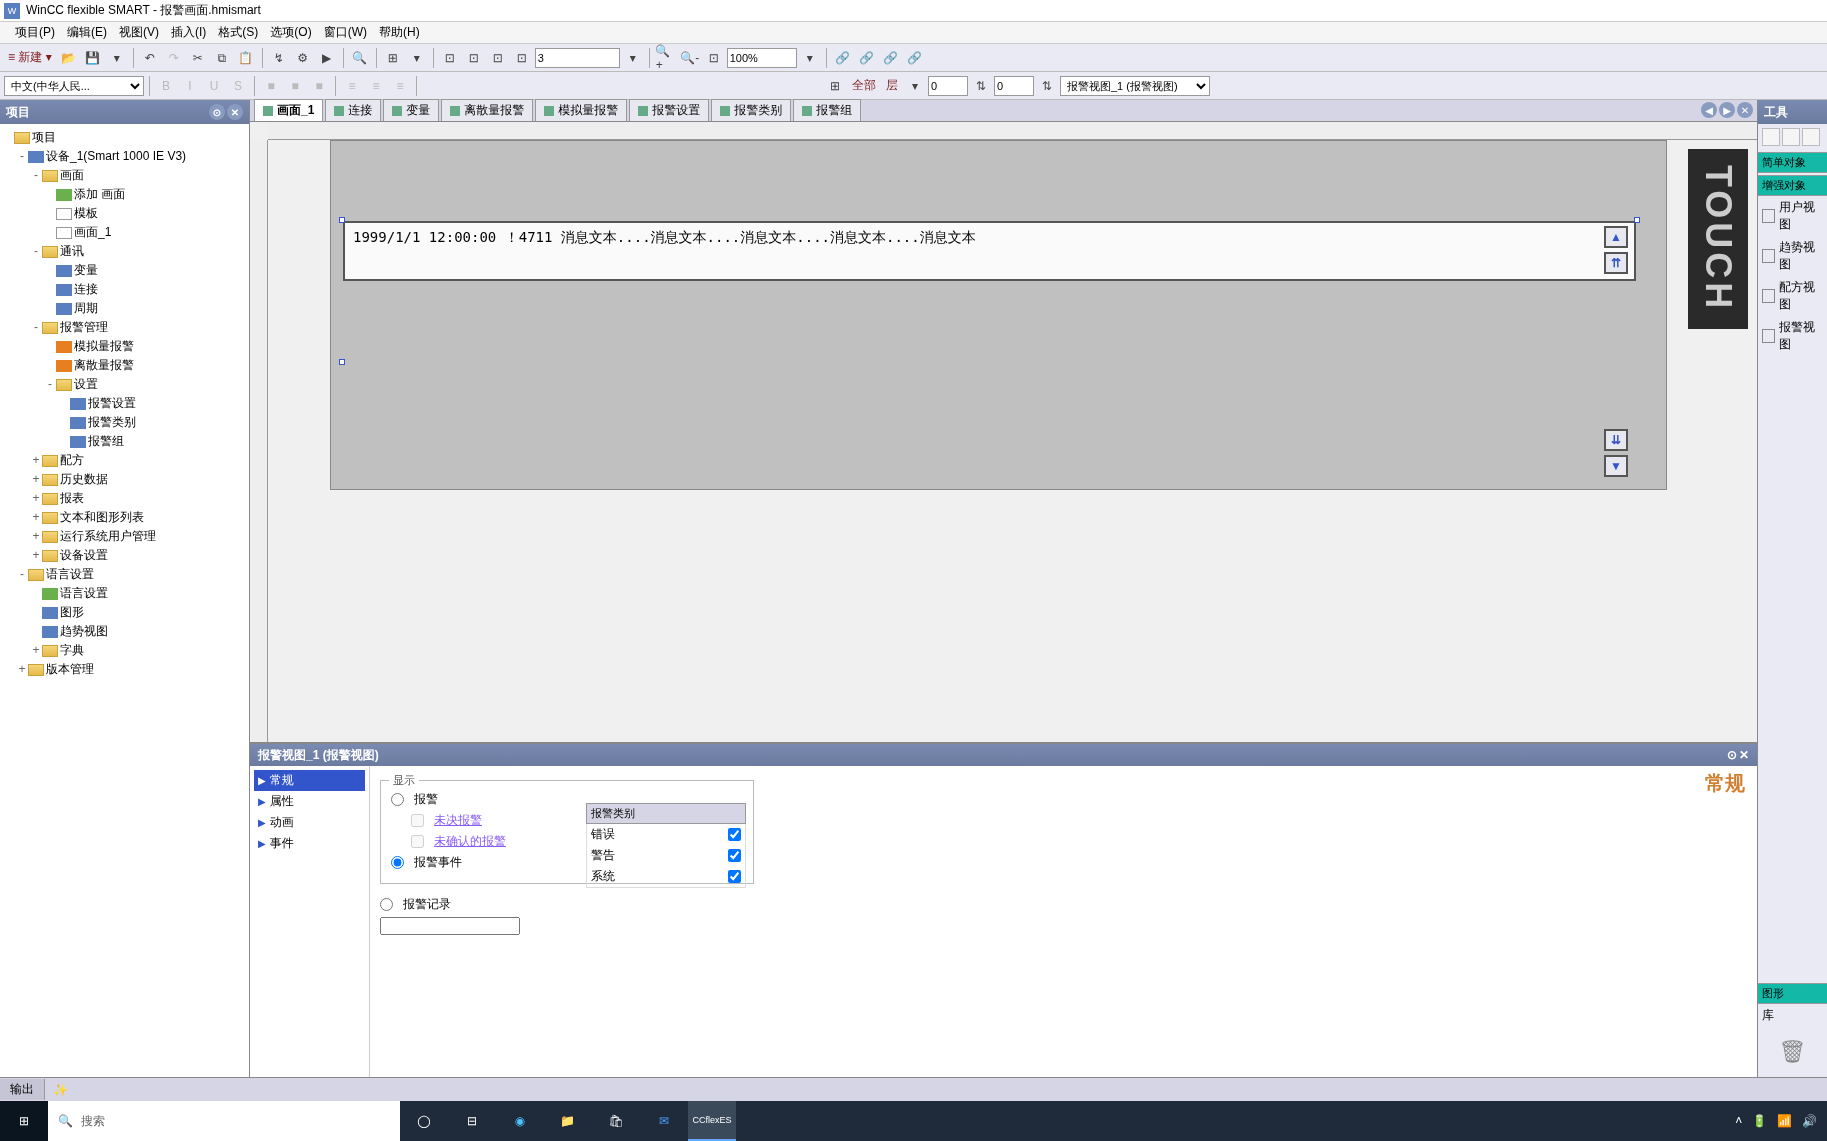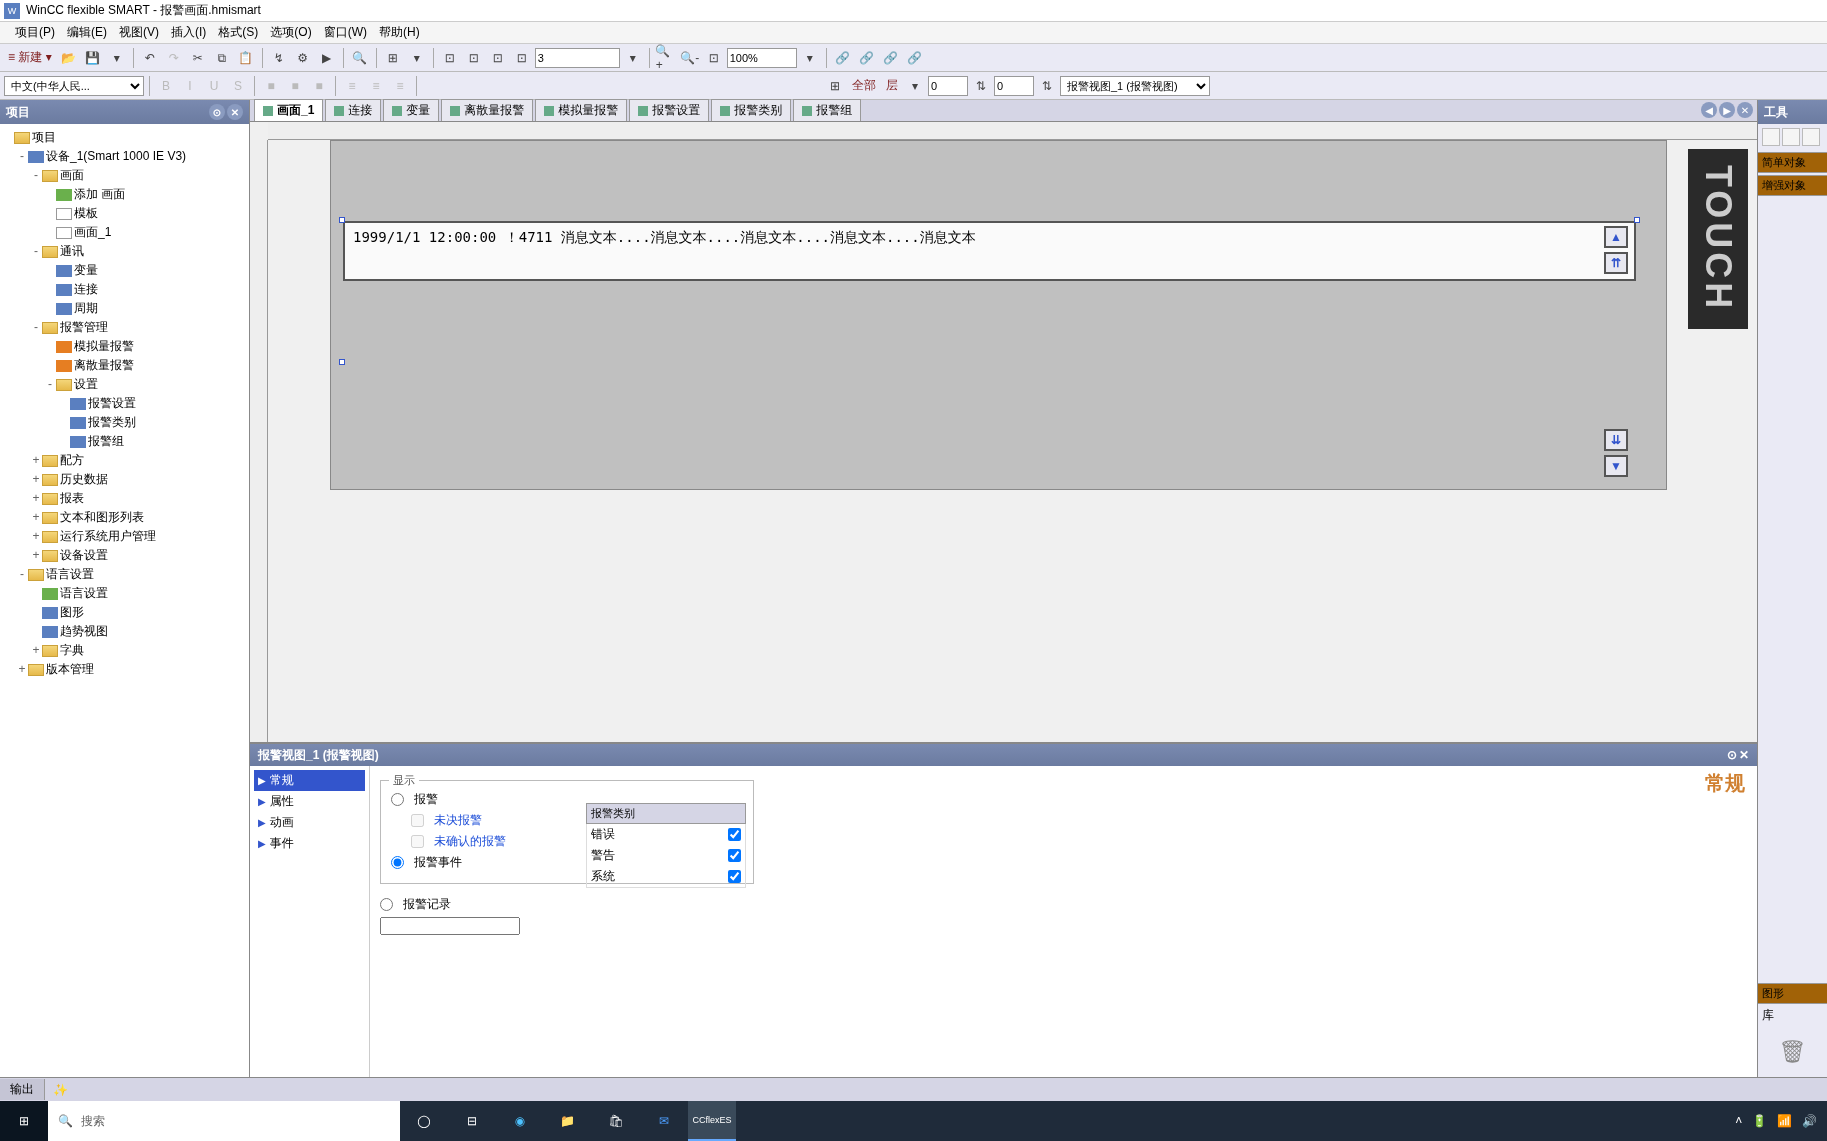--- a/index.html
+++ b/index.html
@@ -61,31 +61,31 @@
 .prop-tree .item { padding: 2px 4px; cursor: default; display: flex; align-items: center; gap: 4px; }
 .prop-tree .item.sel { background: #3355cc; color: #fff; }
 .prop-tree .item .arrow { color: #3355cc; font-size: 10px; }
 .prop-tree .item.sel .arrow { color: #fff; }
 .prop-content { flex: 1; padding: 6px 10px; position: relative; }
 .prop-title { position: absolute; right: 12px; top: 4px; font-size: 20px; font-weight: bold; color: #d08030; }
 .prop-group { border: 1px solid #bbb; padding: 8px 10px 10px; margin: 8px 0; width: 380px; position: relative; }
 .prop-group .legend { position: absolute; top: -8px; left: 8px; background: #fff; padding: 0 4px; font-size: 11px; color: #555; }
 .prop-row { display: flex; align-items: center; gap: 6px; padding: 2px 0; }
 .prop-row input[type=radio], .prop-row input[type=checkbox] { margin-right: 4px; }
-.prop-row .disabled { color: #1d4ed8; }
+.prop-row .disabled { color: #8b5cf6; text-decoration: underline; }
 .prop-class-list { position: absolute; left: 205px; top: 22px; width: 160px; }
 .prop-class-list .hdr { background: #d5d5e5; padding: 2px 4px; border: 1px solid #999; font-size: 11px; }
 .prop-class-list .row { display: flex; justify-content: space-between; padding: 2px 4px; border-left: 1px solid #ddd; border-right: 1px solid #ddd; }
 .prop-class-list .row:last-child { border-bottom: 1px solid #ddd; }
 
 .right-panel { width: 70px; background: #eaeaf5; border-left: 1px solid #888; display: flex; flex-direction: column; }
 .right-panel .panel-header { height: 24px; }
 .right-panel .tools { padding: 4px; display: flex; flex-wrap: wrap; gap: 2px; }
 .right-panel .tool { width: 18px; height: 18px; background: #f5f5f5; border: 1px solid #bbb; }
-.right-panel .section { padding: 2px 4px; font-size: 11px; background: #a16207; border-top: 1px solid #999; border-bottom: 1px solid #999; margin-top: 2px; }
+.right-panel .section { padding: 2px 4px; font-size: 11px; background: #14b8a6; border-top: 1px solid #999; border-bottom: 1px solid #999; margin-top: 2px; }
 .right-panel .view-item { padding: 3px 4px; font-size: 11px; cursor: default; display: flex; align-items: center; gap: 4px; }
 .right-panel .view-item .vi-icon { width: 14px; height: 14px; border: 1px solid #888; }
 
 .bottom-bar { background: #d5d5e5; height: 24px; display: flex; align-items: center; border-top: 1px solid #888; }
 .bottom-bar .tab { padding: 2px 10px; border-right: 1px solid #999; background: #c5c5d5; cursor: default; }
 
 .taskbar { height: 40px; background: #1f2b3a; display: flex; align-items: center; padding: 0 0 0 0; gap: 0; }
 .taskbar .start { width: 48px; height: 40px; display: flex; align-items: center; justify-content: center; color: #fff; background: #0b1520; }
 .taskbar .search { flex: 0 0 352px; height: 40px; background: #fff; display: flex; align-items: center; padding: 0 10px; gap: 8px; color: #666; }
 .taskbar .ticon { width: 48px; height: 40px; display: flex; align-items: center; justify-content: center; color: #fff; cursor: default; }
@@ -380,20 +380,38 @@
     <div class="panel-header">
       <span>工具</span>
     </div>
     <div class="tools">
       <div class="tool"></div>
       <div class="tool"></div>
       <div class="tool"></div>
     </div>
     <div class="section">简单对象</div>
     <div class="section">增强对象</div>
+    <div id="view-items">
+        <div class="view-item">
+          <span class="vi-icon"></span>
+          <span>用户视图</span>
+        </div>
+        <div class="view-item">
+          <span class="vi-icon"></span>
+          <span>趋势视图</span>
+        </div>
+        <div class="view-item">
+          <span class="vi-icon"></span>
+          <span>配方视图</span>
+        </div>
+        <div class="view-item">
+          <span class="vi-icon"></span>
+          <span>报警视图</span>
+        </div>
+      </div>
     <div style="flex:1"></div>
     <div class="section">图形</div>
     <div class="view-item">
         <span>库</span>
       </div>
     <div style="height:50px; display:flex; align-items:center; justify-content:center;">
       <span style="font-size:22px;color:#888">🗑</span>
     </div>
   </div>
 </div>

